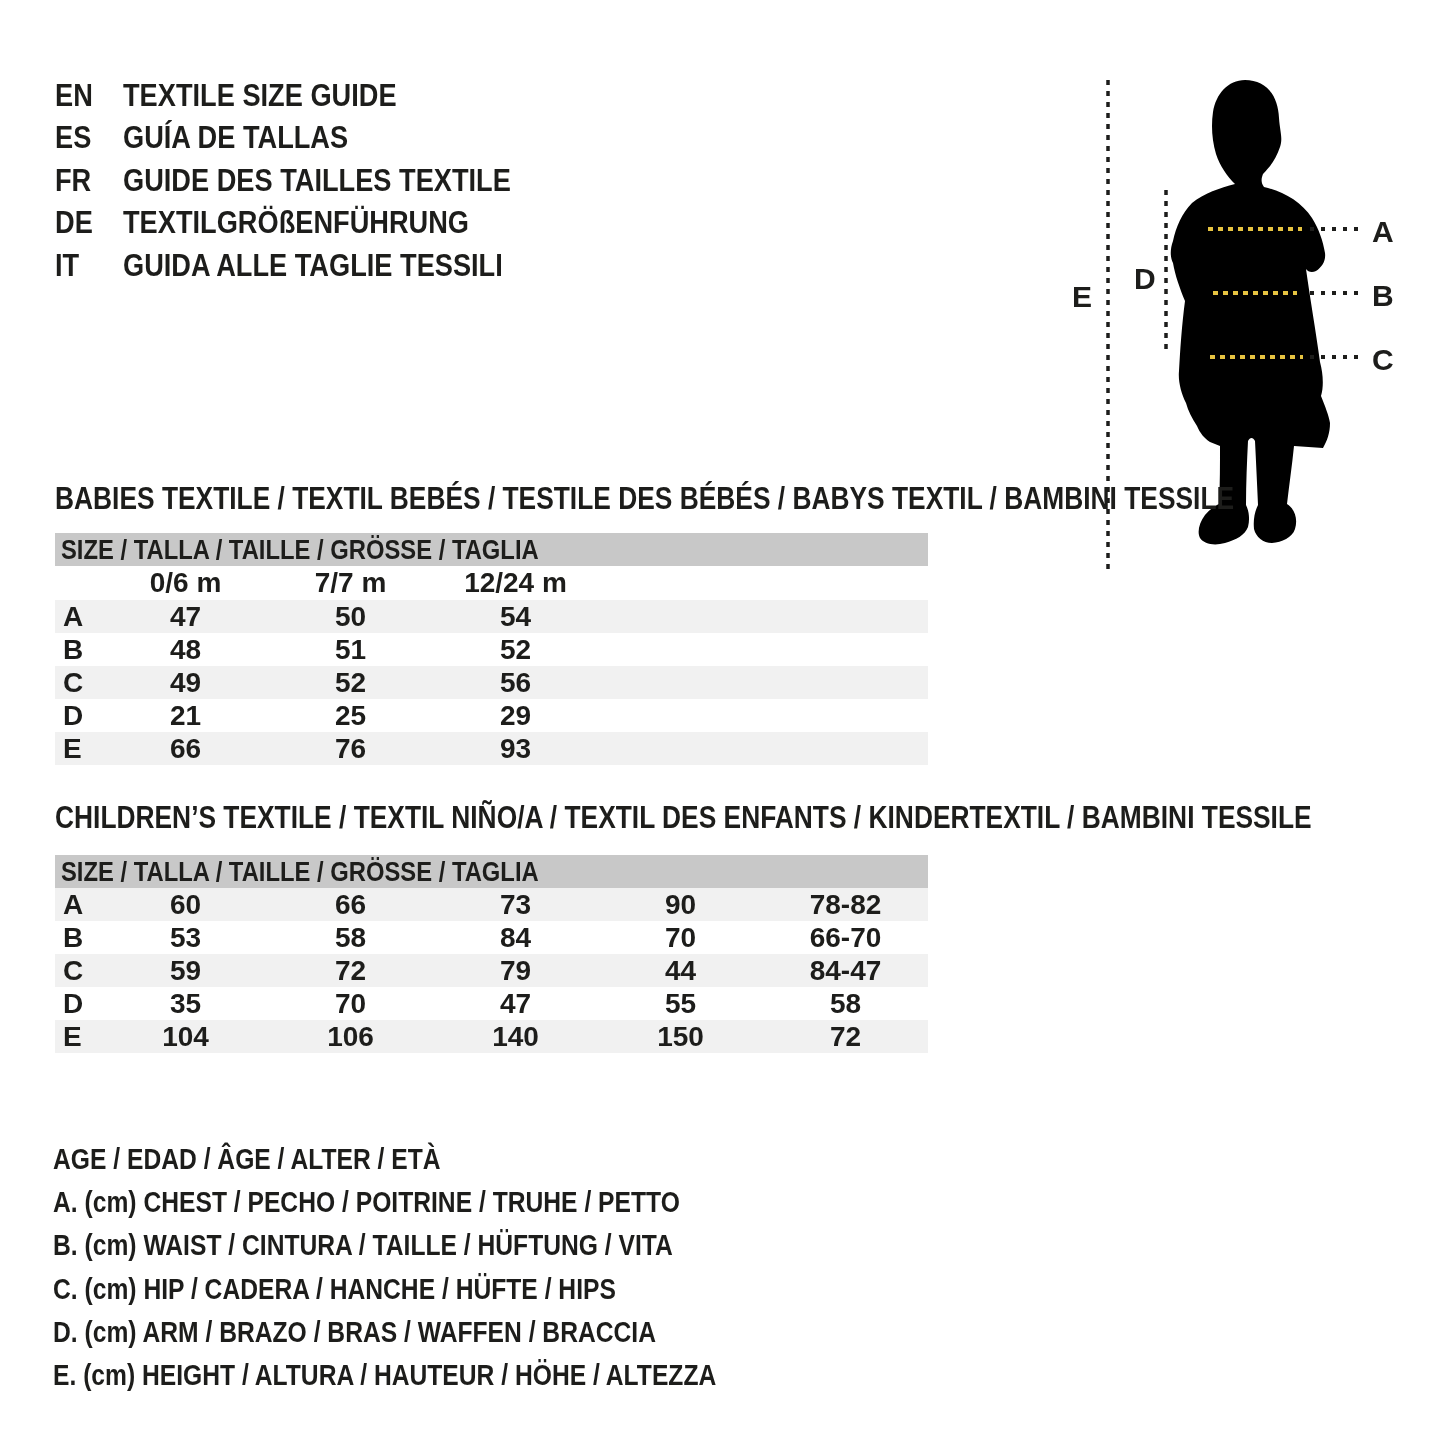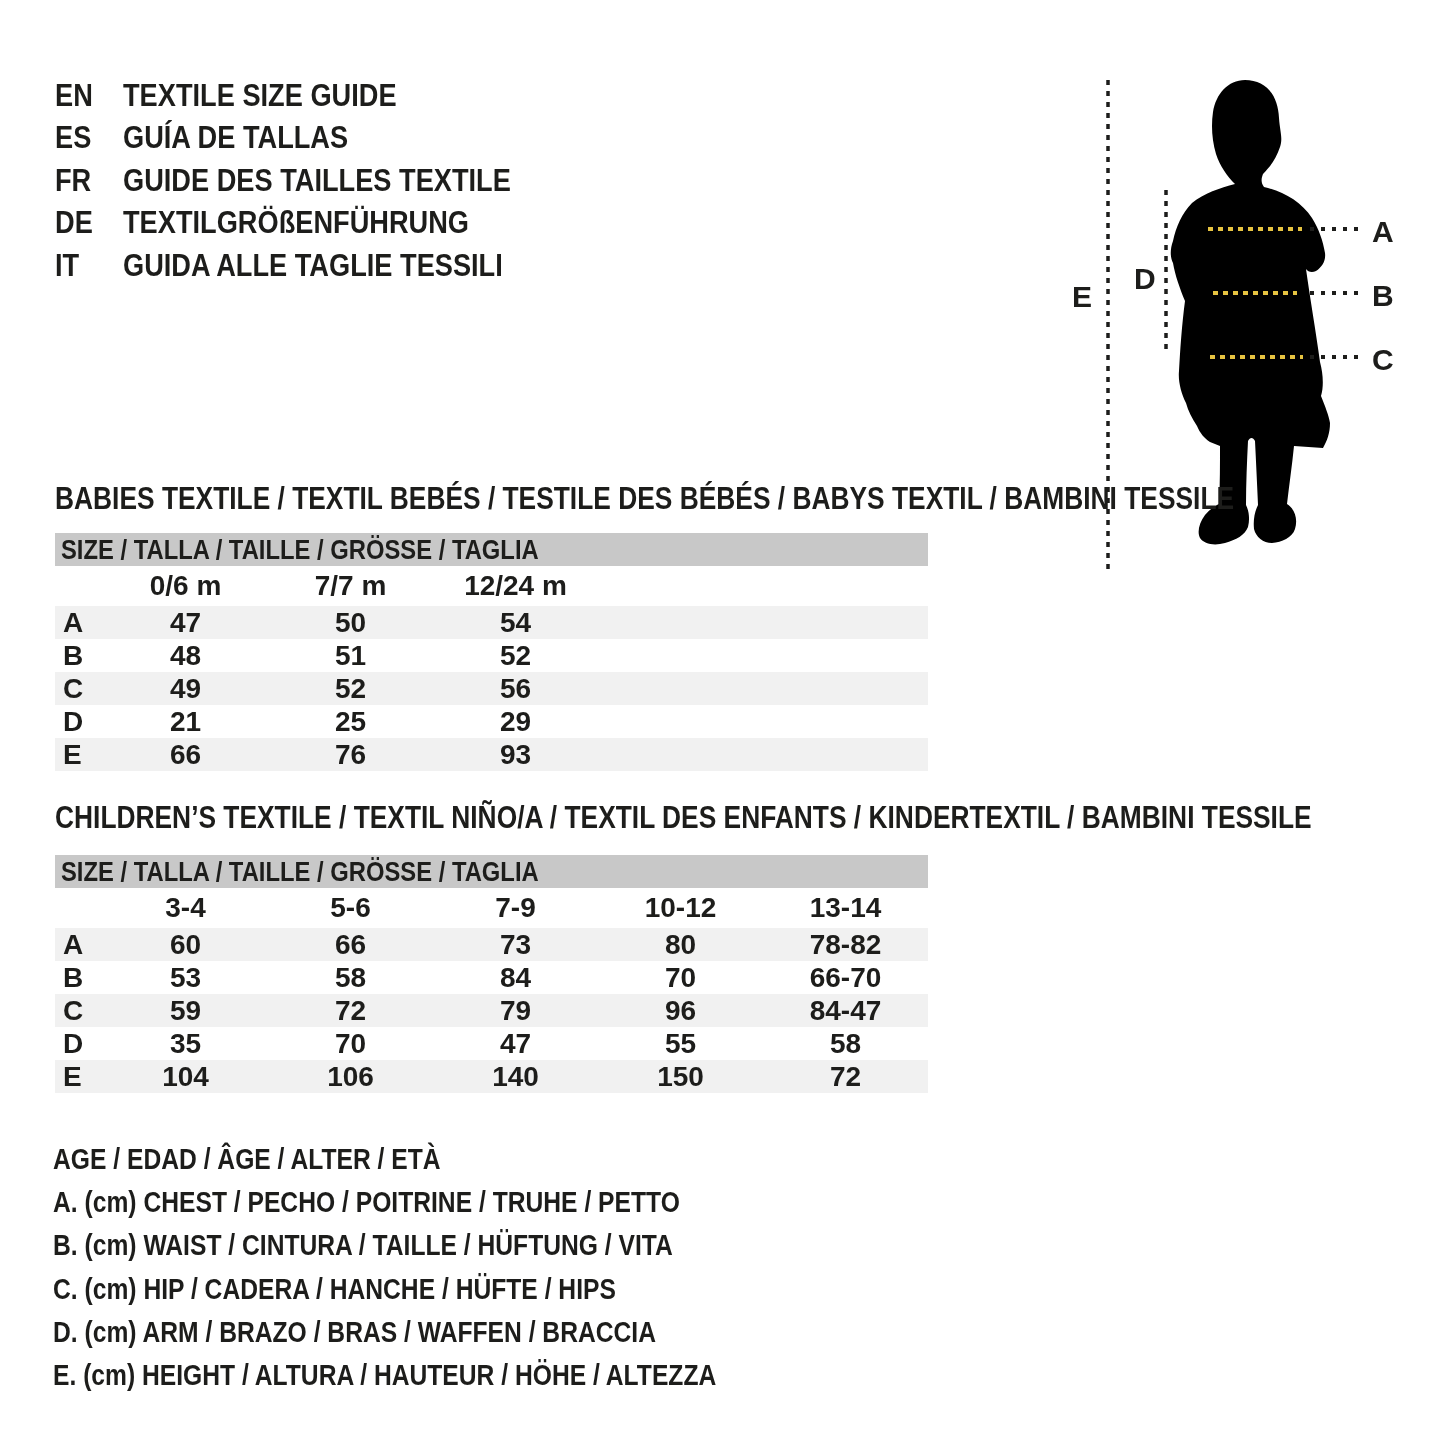--- a/index.html
+++ b/index.html
@@ -18,21 +18,21 @@
               font-size:32px; font-weight:bold; }
   .hdr-code { width:80px; display:inline-block; }
 
   
   .section-title { position:absolute; left:55px; font-size:31px; font-weight:bold; }
 
   
   .sg-table { position:absolute; left:55px; width:873px; }
   .size-bar { height:33px; background:#c8c8c8; display:flex; align-items:center; }
   .size-bar .bar-text { font-size:28px; font-weight:bold; padding-left:7px; }
-  .thead-row { height:40px; }
+  .thead-row { height:34px; }
   .trow { height:33px; }
   .thead-row, .trow { display:flex; align-items:center; font-size:28px; font-weight:bold; }
   .striped { background:#f1f1f1; }
   .rlabel { width:48px; padding-left:8px; }
   .cell { flex:1; text-align:center; }
 
   
   .legend { position:absolute; left:53px; top:1138px; }
   .legend-line { height:43.2px; display:flex; align-items:center;
                  font-size:29px; font-weight:bold; }
@@ -195,50 +195,42 @@
       <span class="cell"></span>
     </div>
   </div>
 
   <div class="section-title cond" style="top:800px;">CHILDREN’S TEXTILE / TEXTIL NIÑO/A / TEXTIL DES ENFANTS / KINDERTEXTIL / BAMBINI TESSILE</div>
 
   <div class="sg-table" style="top:855px;">
     <div class="size-bar">
       <span class="bar-text cond">SIZE / TALLA / TAILLE / GRÖSSE / TAGLIA</span>
     </div>
-    <div class="thead-row">
-      <span class="rlabel"></span>
-      <span class="cell">3-4</span>
-      <span class="cell">5-6</span>
-      <span class="cell">7-9</span>
-      <span class="cell">10-12</span>
-      <span class="cell">13-14</span>
-    </div>
     <div class="trow striped">
       <span class="rlabel">A</span>
       <span class="cell">60</span>
       <span class="cell">66</span>
       <span class="cell">73</span>
-      <span class="cell">80</span>
+      <span class="cell">90</span>
       <span class="cell">78-82</span>
     </div>
     <div class="trow">
       <span class="rlabel">B</span>
       <span class="cell">53</span>
       <span class="cell">58</span>
       <span class="cell">84</span>
       <span class="cell">70</span>
       <span class="cell">66-70</span>
     </div>
     <div class="trow striped">
       <span class="rlabel">C</span>
       <span class="cell">59</span>
       <span class="cell">72</span>
       <span class="cell">79</span>
-      <span class="cell">96</span>
+      <span class="cell">44</span>
       <span class="cell">84-47</span>
     </div>
     <div class="trow">
       <span class="rlabel">D</span>
       <span class="cell">35</span>
       <span class="cell">70</span>
       <span class="cell">47</span>
       <span class="cell">55</span>
       <span class="cell">58</span>
     </div>

